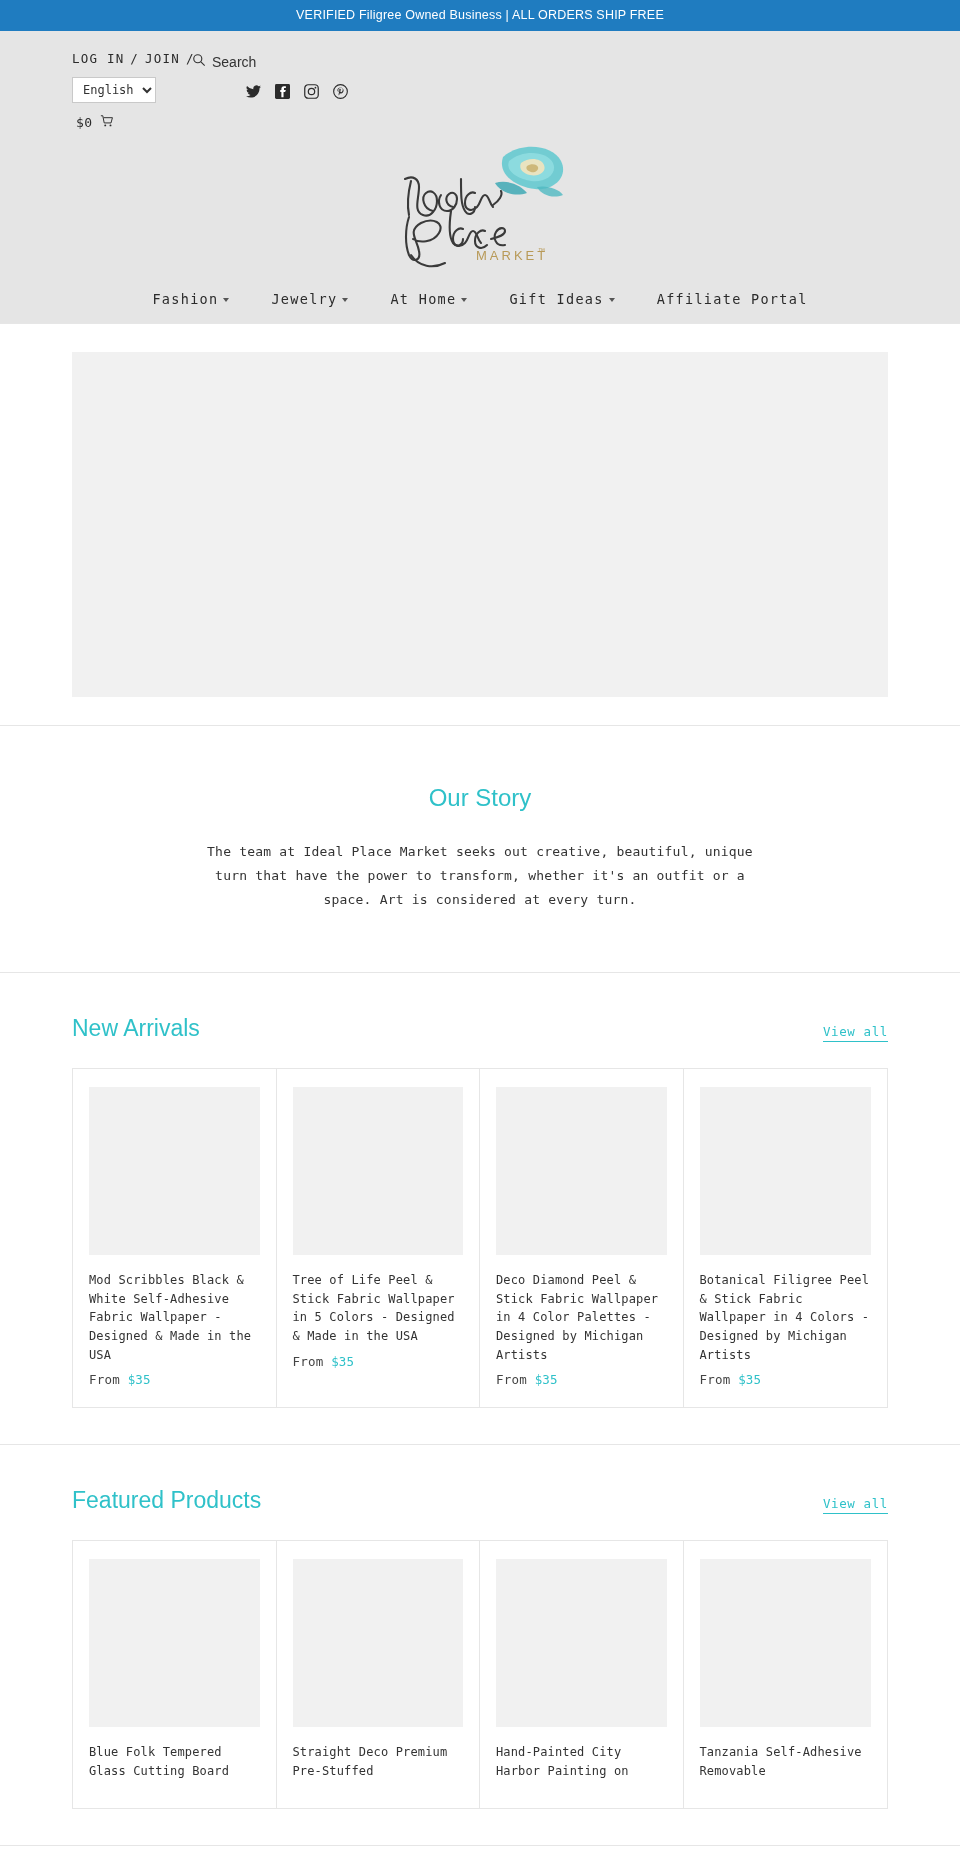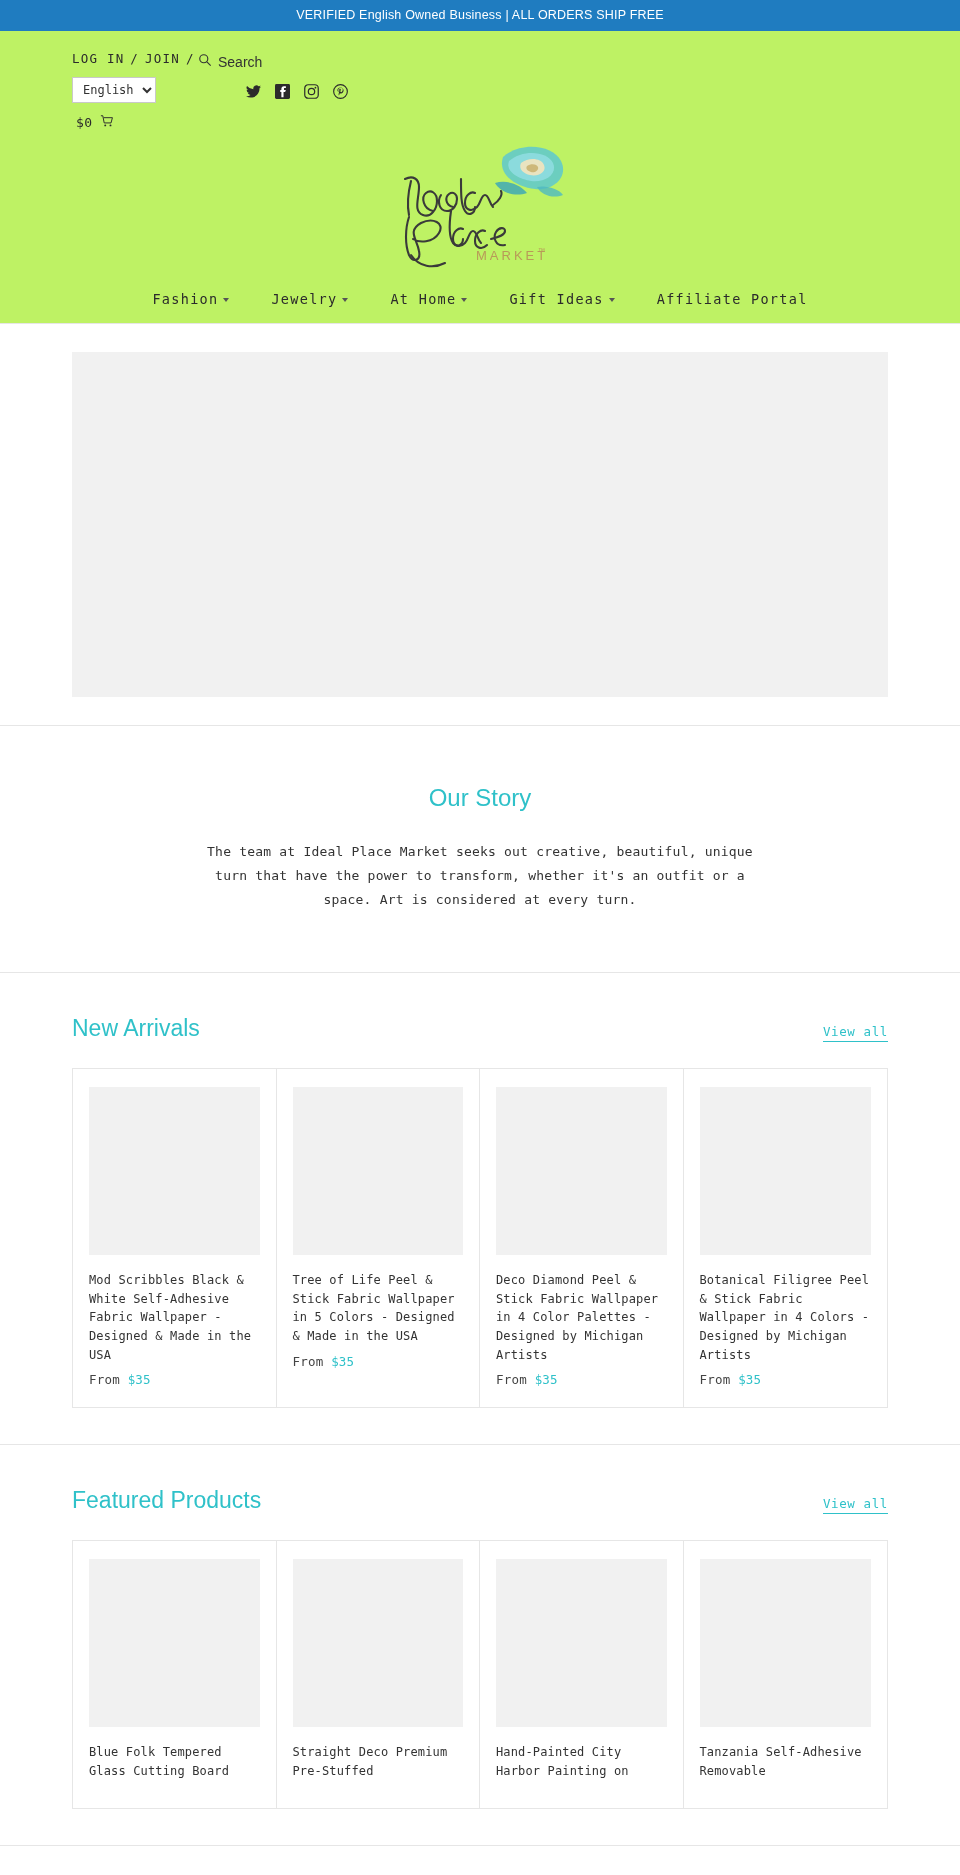--- a/index.html
+++ b/index.html
@@ -27,21 +27,21 @@
     font-size: 12.5px;
     letter-spacing: 0.2px;
     padding: 8px 10px;
     line-height: 1.2;
   }
 
   
   .header {
     padding: 10px 0 0 0;
     border-bottom: 1px solid #e6e6e6;
-    background: #bef264;
+    background: #e5e5e5;
   }
   .header-top {
     display: flex;
     align-items: flex-start;
     padding: 10px 72px 0 72px;
     position: relative;
     min-height: 92px;
   }
   .acct-col {
     display: flex;
@@ -73,21 +73,21 @@
     display: flex;
     align-items: center;
     gap: 7px;
     font-size: 13px;
     letter-spacing: 0.5px;
     color: #2b2b2b;
     padding-left: 4px;
   }
   .search-wrap {
     position: absolute;
-    left: 198px;
+    left: 192px;
     top: 12px;
     display: flex;
     align-items: center;
     gap: 6px;
     font-family: "Liberation Sans", sans-serif;
     font-size: 14px;
     color: #333;
   }
   .social {
     position: absolute;
@@ -228,21 +228,21 @@
     color: #444;
     letter-spacing: 0.2px;
   }
   .card-price .amount { color: #2fc1c9; }
 </style>
 </head>
 <body>
 
 <div class="page">
 
-  <div class="announcement">VERIFIED English Owned Business | ALL ORDERS SHIP FREE</div>
+  <div class="announcement">VERIFIED Filigree Owned Business | ALL ORDERS SHIP FREE</div>
 
   <div class="header">
     <div class="header-top">
 
       <div class="acct-col">
         <div class="acct-links">
           <a href="#">LOG IN</a>
           <span class="sep">/</span>
           <a href="#">JOIN</a>
           <span class="sep">/</span>

